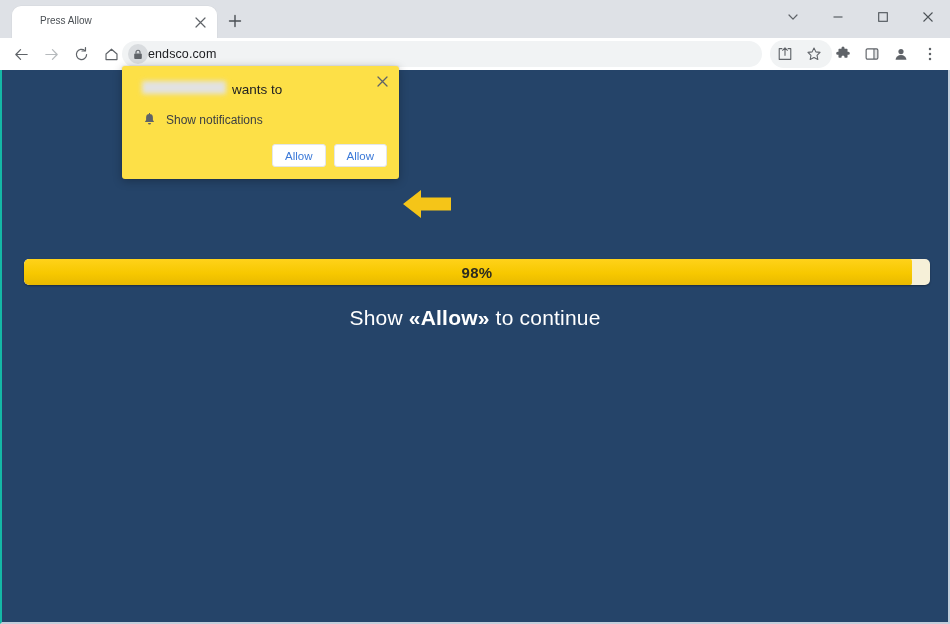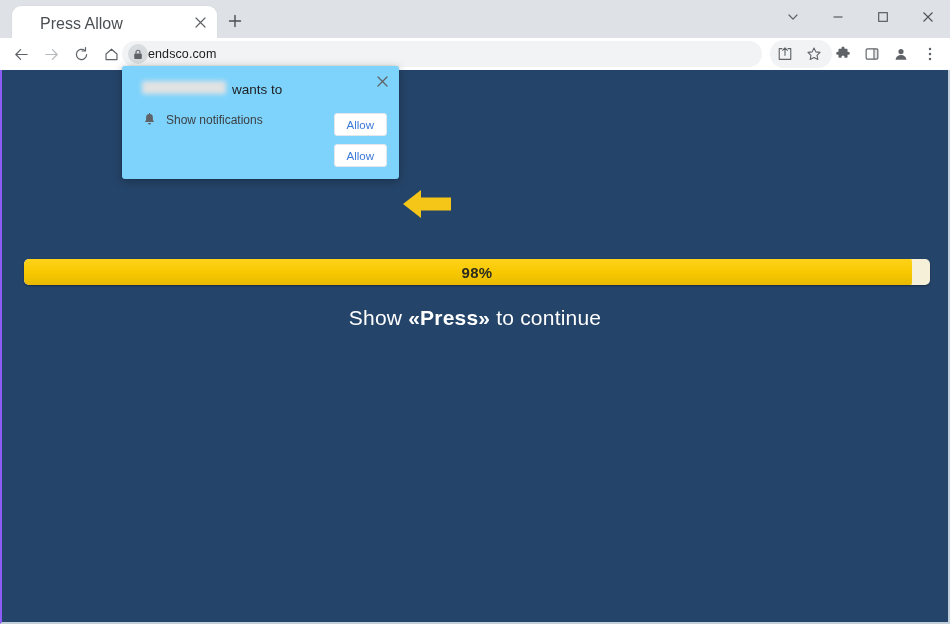--- a/index.html
+++ b/index.html
@@ -35,21 +35,21 @@
     left: 12px; top: 6px;
     width: 205px; height: 32px;
     background: #ffffff;
     border-radius: 9px 9px 0 0;
     box-shadow: 0 0 0 0.5px rgba(0,0,0,0.04);
   }
   .tab-title {
     position: absolute;
     left: 28px; top: 9px;
     width: 140px;
-    font-size: 16px;
+    font-size: 10px;
     color: #4a4f54;
     white-space: nowrap;
     overflow: hidden;
     text-overflow: ellipsis;
   }
   .tab-close {
     position: absolute;
     right: 8px; top: 7px;
     width: 18px; height: 18px;
     display: flex; align-items: center; justify-content: center;
@@ -144,21 +144,21 @@
     background: #f1f3f4;
     border-radius: 14px;
   }
 
   
   .viewport {
     position: absolute;
     left: 0; top: 70px;
     width: 950px; height: 554px;
     background: #254469;
-    border-left: 2px solid #8b5cf6;
+    border-left: 2px solid #14b8a6;
     border-right: 2px solid #c3cedb;
     border-bottom: 2px solid #c3cedb;
     box-sizing: border-box;
     overflow: hidden;
   }
 
   
   .progress-outer {
     position: absolute;
     left: 22px; top: 189px;
@@ -202,21 +202,21 @@
     position: absolute;
     left: 399px; top: 116px;
     width: 52px; height: 36px;
   }
 
   
   .permbubble {
     position: absolute;
     left: 122px; top: 66px;
     width: 277px; height: 113px;
-    background: #7dd3fc;
+    background: #fde047;
     border-radius: 3px;
     box-shadow: 0 2px 10px rgba(0,0,0,0.28), 0 0 0 1px rgba(0,0,0,0.04);
     z-index: 20;
   }
   .perm-close {
     position: absolute;
     right: 8px; top: 6px;
     width: 18px; height: 18px;
     display: flex; align-items: center; justify-content: center;
     color: #5f6368;
@@ -252,21 +252,20 @@
   }
   .perm-row-label {
     font-size: 12px;
     color: #3c4043;
   }
   .perm-actions {
     position: absolute;
     right: 12px; bottom: 12px;
     display: flex;
     gap: 8px;
-    flex-direction: column;
   }
   .perm-btn {
     min-width: 50px;
     height: 23px;
     padding: 0 12px;
     display: flex; align-items: center; justify-content: center;
     font-size: 11.5px;
     color: #3b79d8;
     background: #ffffff;
     border: 1px solid #e3e6ea;
@@ -399,21 +398,21 @@
   </div>
 
   <div class="viewport">
 
     <div class="progress-outer">
       <div class="progress-fill" style="width: 98%;"></div>
       <div class="progress-label">98%</div>
     </div>
 
     <div class="headline">
-      <span>Show </span><b>«Press»</b><span> to continue</span>
+      <span>Show </span><b>«Allow»</b><span> to continue</span>
     </div>
 
     <div class="arrow">
       <svg width="52" height="36" viewBox="0 0 52 36">
         <path d="M2 18 L20 4 L20 11.5 L50 11.5 L50 24.5 L20 24.5 L20 32 Z" fill="#f5c518"></path>
       </svg>
     </div>
   </div>
 
   <div class="permbubble">

